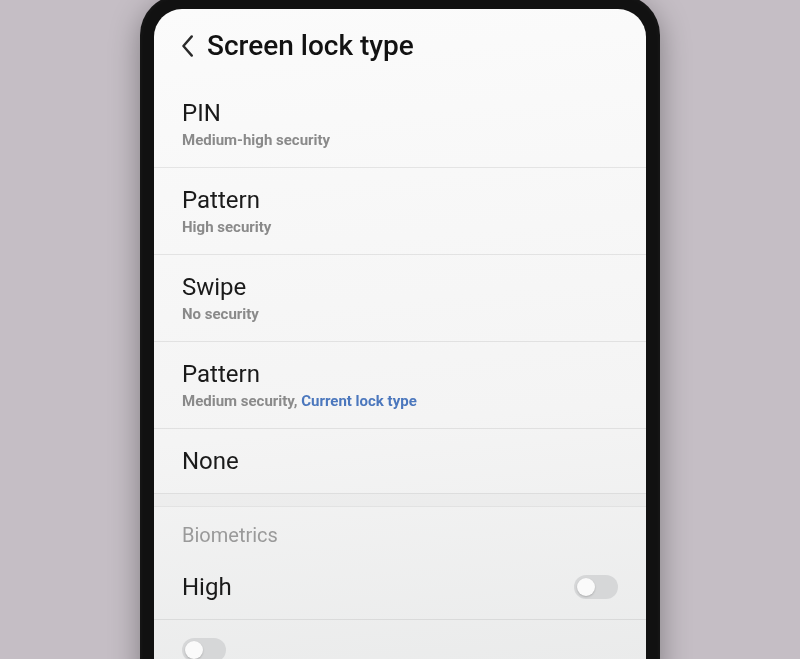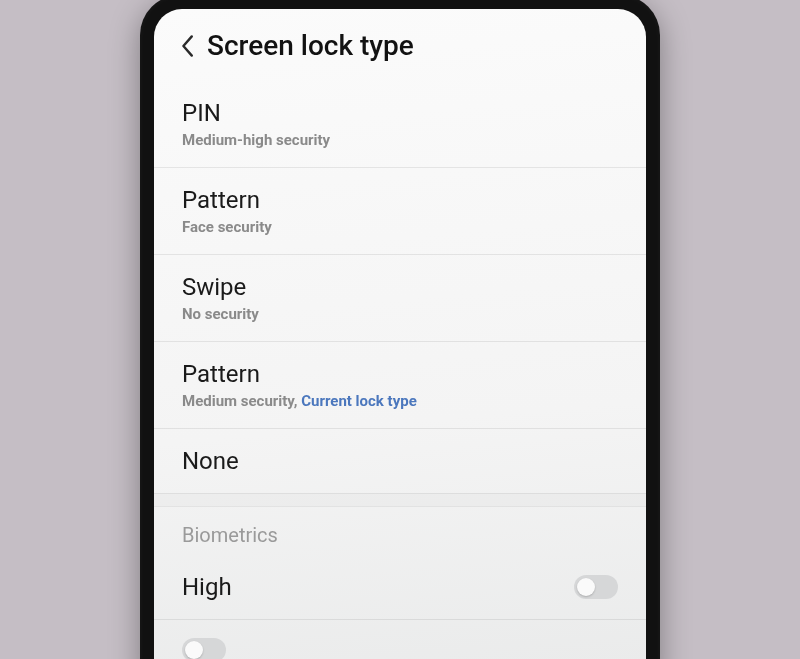--- a/index.html
+++ b/index.html
@@ -148,21 +148,21 @@
       <div class="list-item">
         <div class="text-col">
           <span class="item-title">PIN</span>
           <span class="item-sub">Medium-high security</span>
         </div>
       </div>
 
       <div class="list-item">
         <div class="text-col">
           <span class="item-title">Pattern</span>
-          <span class="item-sub">Face security</span>
+          <span class="item-sub">High security</span>
         </div>
       </div>
 
       <div class="list-item">
         <div class="text-col">
           <span class="item-title">Swipe</span>
           <span class="item-sub">No security</span>
         </div>
       </div>
 

